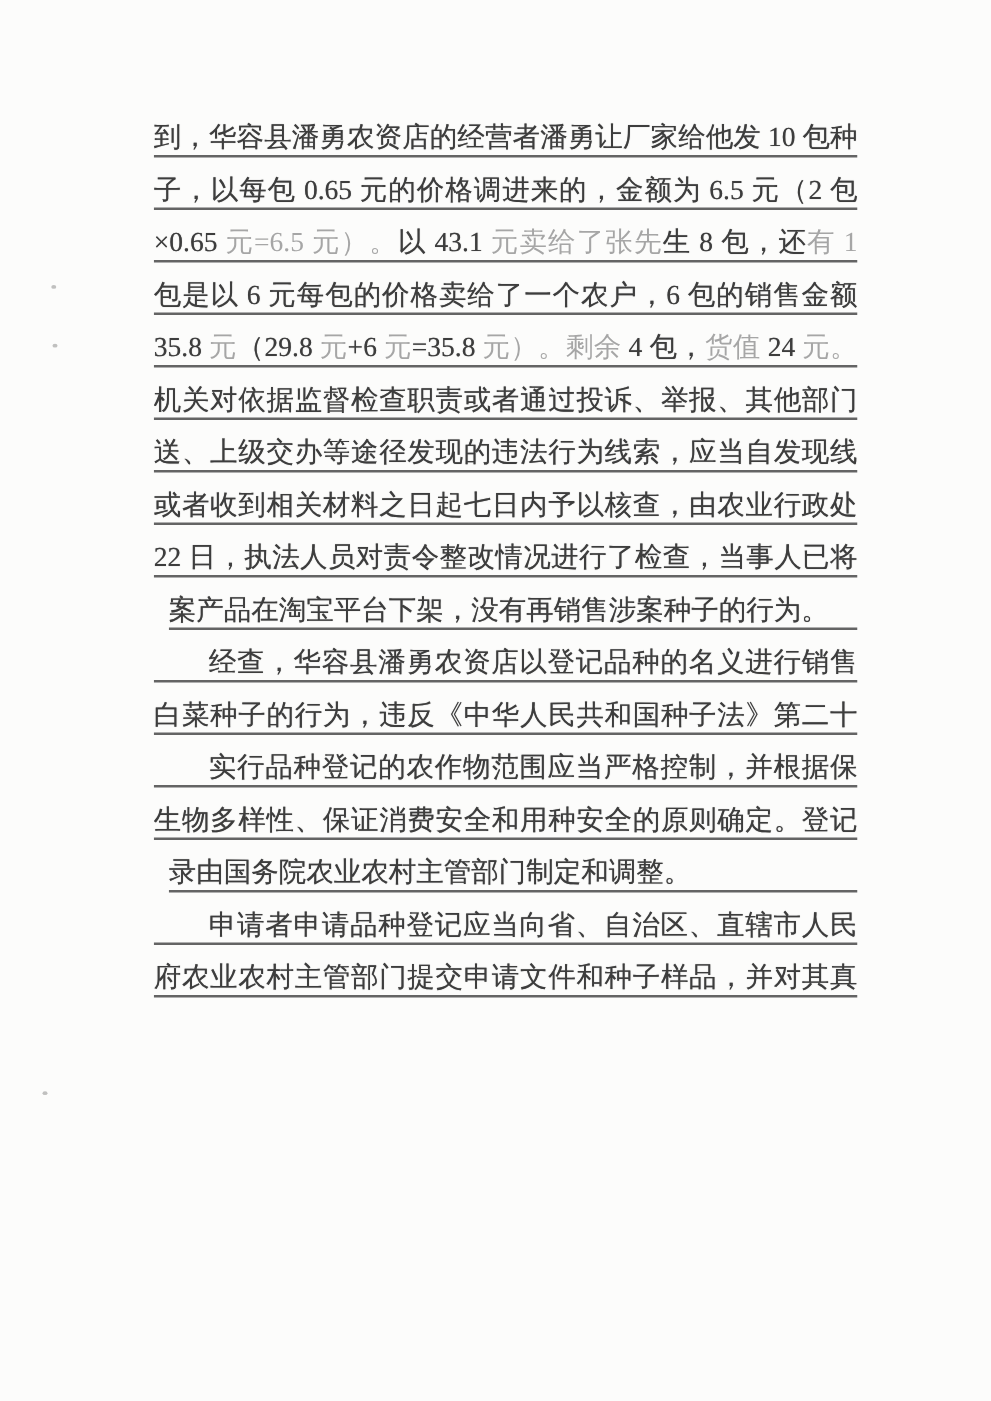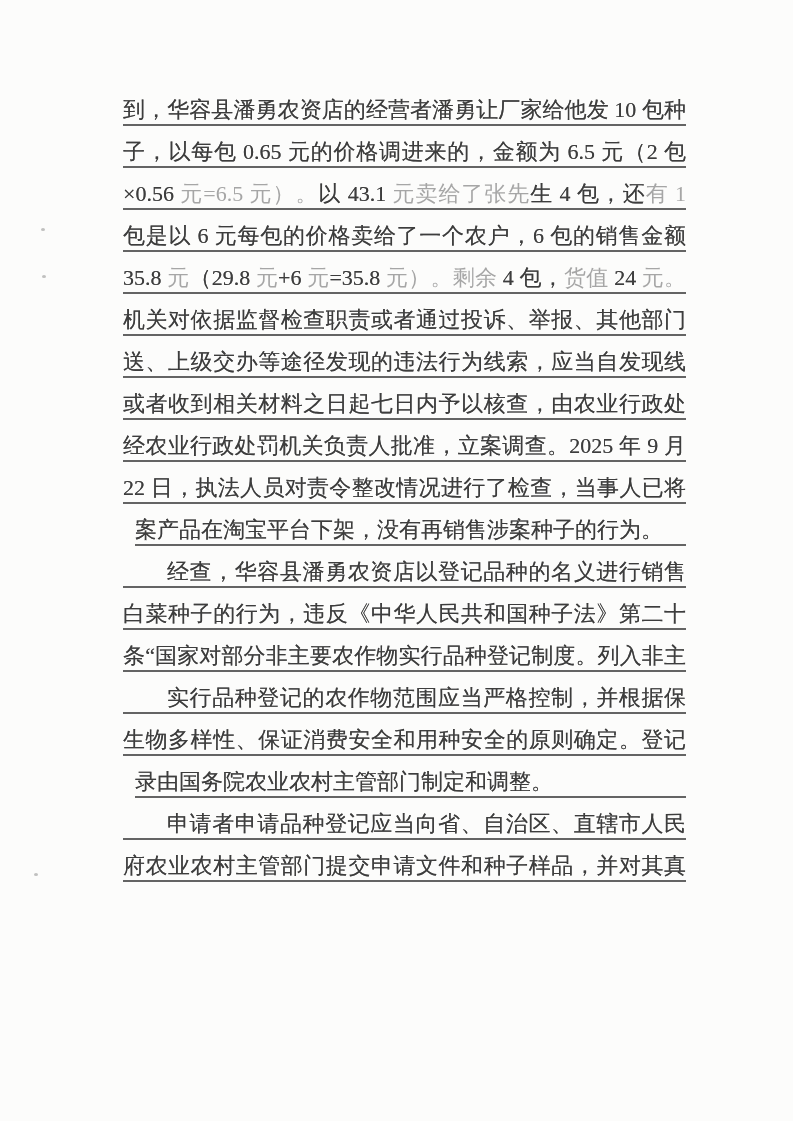--- a/index.html
+++ b/index.html
@@ -65,32 +65,30 @@
   .speck.s3{left:34px;top:873px;width:4px;height:3px;}
   .speck.s4{left:337px;top:1025px;width:3px;height:3px;opacity:0.55;}
 </style>
 </head>
 <body>
 
 <div class="page">
   <div class="text-block">
       <div class="line fill"><span class="tone-dark">到，华容县潘勇农资店的经营者潘勇让厂家给他发 10 包种</span></div>
       <div class="line fill"><span class="tone-dark">子，以每包 0.65 元的价格调进来的，金额为 6.5 元（2 包</span></div>
-      <div class="line fill"><span class="tone-dark">×0.56 </span><span class="tone-light">元=6.5 元）。</span><span class="tone-dark">以 43.1 </span><span class="tone-light">元卖给了张先</span><span class="tone-dark">生 4 包，还</span><span class="tone-light">有 1</span></div>
+      <div class="line fill"><span class="tone-dark">×0.65 </span><span class="tone-light">元=6.5 元）。</span><span class="tone-dark">以 43.1 </span><span class="tone-light">元卖给了张先</span><span class="tone-dark">生 8 包，还</span><span class="tone-light">有 1</span></div>
       <div class="line fill"><span class="tone-dark">包是以 6 元每包的价格卖给了一个农户，6 包的销售金额为</span></div>
       <div class="line fill"><span class="tone-dark">35.8 </span><span class="tone-light">元</span><span class="tone-dark">（29.8 </span><span class="tone-light">元</span><span class="tone-dark">+6 </span><span class="tone-light">元</span><span class="tone-dark">=35.8 </span><span class="tone-light">元）。</span><span class="tone-light">剩余 </span><span class="tone-dark">4 包，</span><span class="tone-light">货值 </span><span class="tone-dark">24 </span><span class="tone-light">元。</span></div>
       <div class="line fill"><span class="tone-dark">机关对依据监督检查职责或者通过投诉、举报、其他部门移</span></div>
       <div class="line fill"><span class="tone-dark">送、上级交办等途径发现的违法行为线索，应当自发现线索</span></div>
       <div class="line fill"><span class="tone-dark">或者收到相关材料之日起七日内予以核查，由农业行政处罚</span></div>
-      <div class="line fill"><span class="tone-dark">经农业行政处罚机关负责人批准，立案调查。2025 年 9 月</span></div>
       <div class="line fill"><span class="tone-dark">22 日，执法人员对责令整改情况进行了检查，当事人已将涉</span></div>
       <div class="line nofill"><span class="tone-dark">案产品在淘宝平台下架，没有再销售涉案种子的行为。</span></div>
       <div class="line fill indent"><span class="tone-dark">经查，华容县潘勇农资店以登记品种的名义进行销售大</span></div>
       <div class="line fill"><span class="tone-dark">白菜种子的行为，违反《中华人民共和国种子法》第二十二</span></div>
-      <div class="line fill"><span class="tone-dark">条“国家对部分非主要农作物实行品种登记制度。列入非主</span></div>
       <div class="line fill indent"><span class="tone-dark">实行品种登记的农作物范围应当严格控制，并根据保护</span></div>
       <div class="line fill"><span class="tone-dark">生物多样性、保证消费安全和用种安全的原则确定。登记目</span></div>
       <div class="line nofill"><span class="tone-dark">录由国务院农业农村主管部门制定和调整。</span></div>
       <div class="line fill indent"><span class="tone-dark">申请者申请品种登记应当向省、自治区、直辖市人民政</span></div>
       <div class="line fill"><span class="tone-dark">府农业农村主管部门提交申请文件和种子样品，并对其真实</span></div>
     </div>
   <div class="page-number">2</div>
   <div class="speck s1"></div>
   <div class="speck s2"></div>
   <div class="speck s3"></div>

